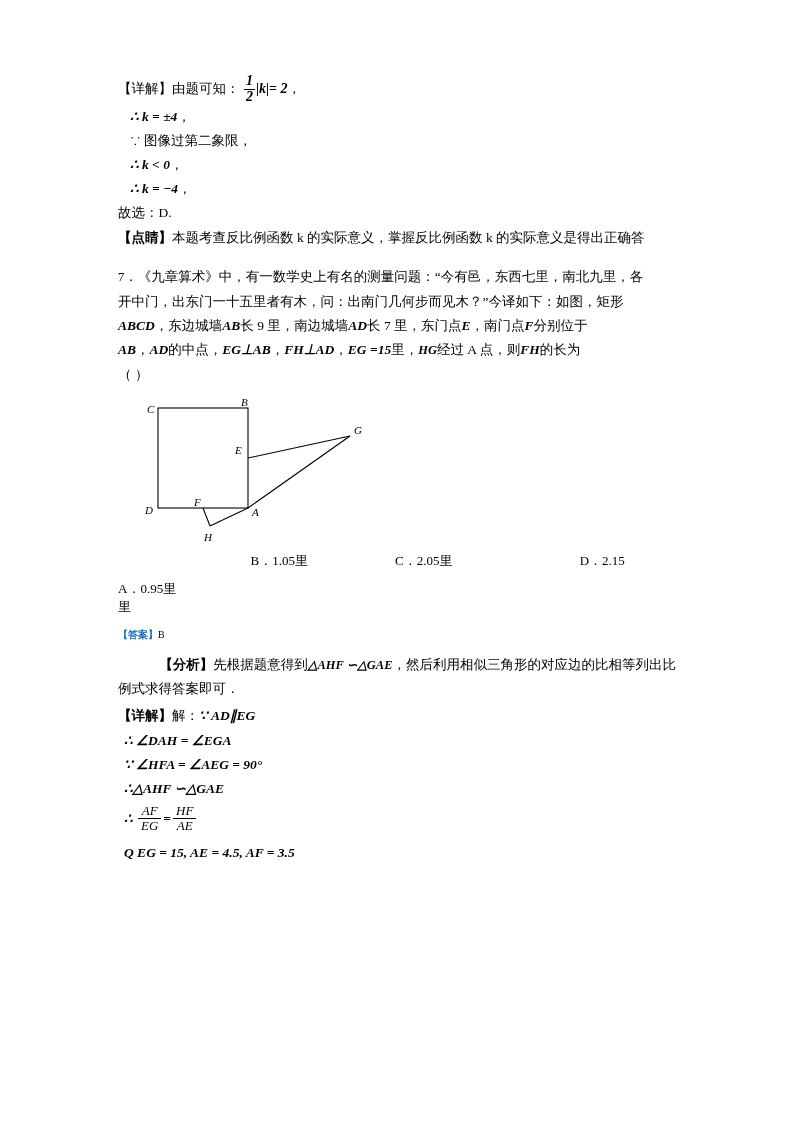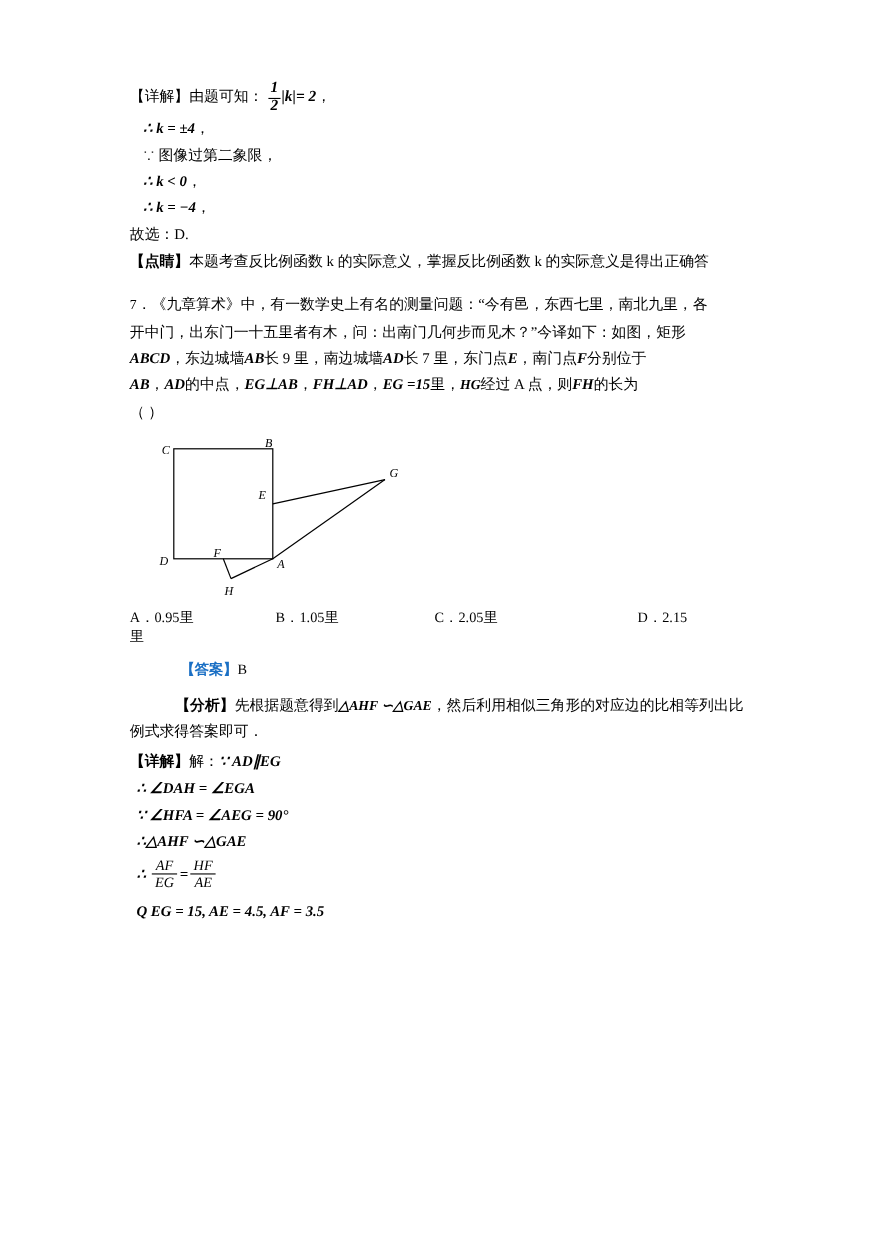--- a/index.html
+++ b/index.html
@@ -62,28 +62,28 @@
     margin: 10px 0 4px 0;
     position: relative;
     height: 150px;
   }
   .choices {
     display: flex;
     font-size: 13px;
     margin-top: 6px;
   }
   .choices span { display:inline-block; }
-  .c1 { width: 165px; }
+  .c1 { width: 165px; margin-top: 28px; }
   .c2 { width: 180px; }
   .c3 { width: 175px; }
   .c4 { width: 120px; margin-left: 44px; }
 
   .tail { font-size: 13px; }
 
-  .ans-line { margin-top: 12px; font-size: 13px; margin-left: 46px; }
+  .ans-line { margin-top: 12px; font-size: 10px; }
   .sec-line { margin-top: 9px; font-size: 13.5px; }
 
   .an-line { margin-top: 12px; font-size: 13.5px; line-height:1.7;text-align:right; }
 
   .step { margin: 7px 0; font-size: 13.5px; }
   .step-ind { margin-left: 6px; }
 
   .frac2 {
     display: inline-block;
     vertical-align: -0.55em;

